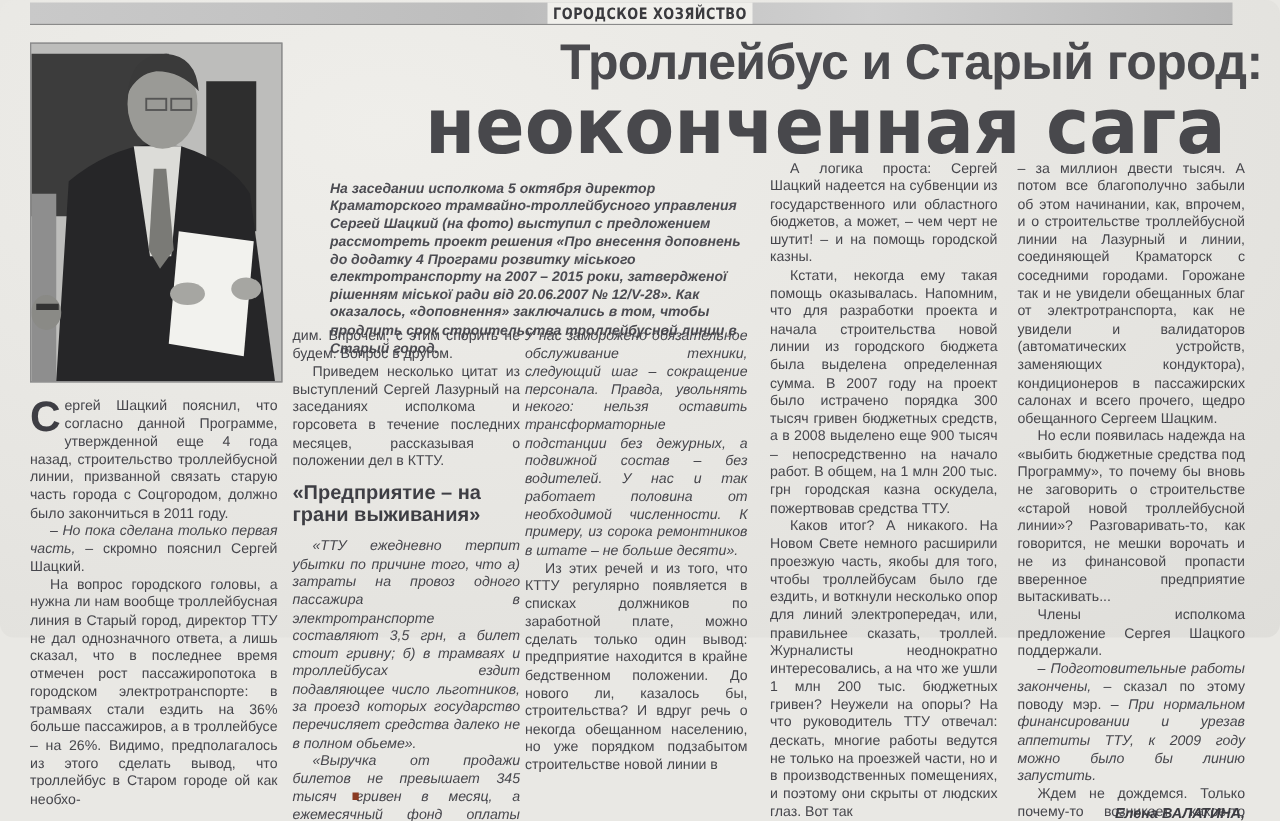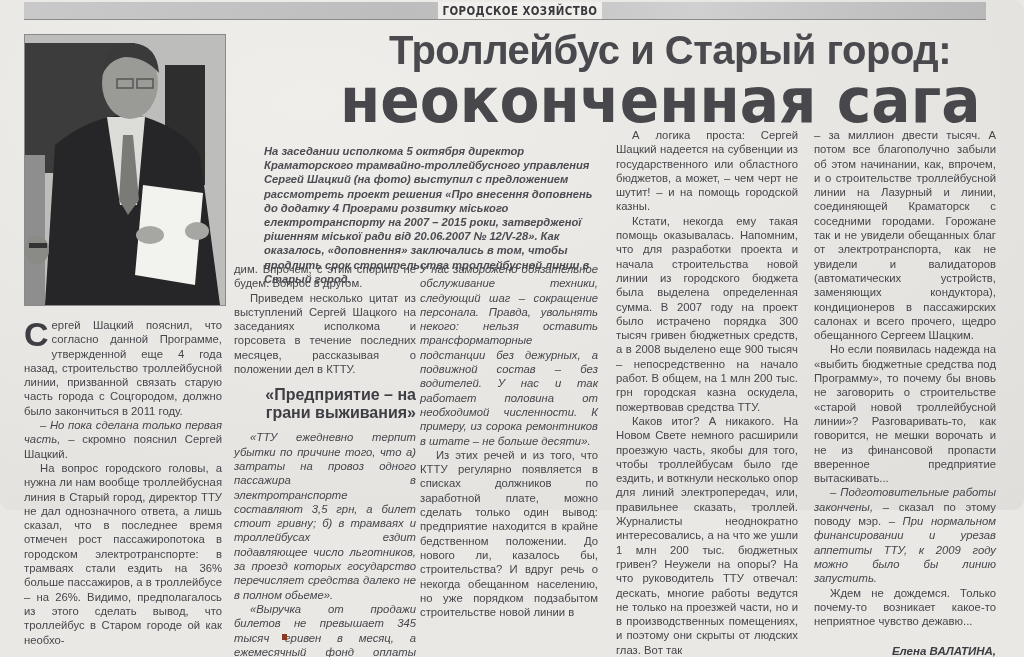--- a/index.html
+++ b/index.html
@@ -23,21 +23,21 @@
     letter-spacing:0.5px; line-height:17px; color:#3a3a3e; transform:scaleX(0.82); }
 
   
   .photo { position:absolute; left:24px; top:34px; width:200px; height:270px;
     border:1px solid #8a8a8a; overflow:hidden; background:#a9a9a9; }
   .photo svg { display:block; }
 
   
   .headline-1 { position:absolute; left:330px; top:28px; width:680px;
     font-family:"Liberation Sans", sans-serif; font-weight:bold; font-size:40px; line-height:44px;
-    color:#4a4a4e; letter-spacing:-0.5px; white-space:nowrap; text-align:center; }
+    color:#4a4a4e; letter-spacing:-0.5px; white-space:nowrap; text-align:right; }
   .headline-2 { position:absolute; left:340px; top:70px; width:680px;
     font-family:"DejaVu Sans", sans-serif; font-weight:bold; font-size:62px; line-height:62px;
     color:#48484c; letter-spacing:0px; white-space:nowrap; transform-origin:left top; transform:scaleX(0.94); }
 
   
   .lead { position:absolute; left:264px; top:128px; width:336px;
     font-style:italic; font-weight:bold; font-size:11.2px; line-height:14.2px; color:#4c4c52;margin-top:16px; }
 
   .col { position:absolute; font-size:11.3px; line-height:14.3px; text-align:justify;
     hyphens:manual; color:#46464c; }
@@ -46,21 +46,21 @@
   .col .it { font-style:italic; }
   .c1 { left:24px; top:318px; width:198px; }
   .c2 { left:234px; top:262px; width:182px; }
   .c3 { left:420px; top:262px; width:178px; }
   .c4 { left:616px; top:128px; width:182px; }
   .c5 { left:814px; top:128px; width:182px; }
 
   .dropcap { float:left; font-weight:bold; font-size:34px; line-height:28px; color:#3e3e44;
     margin:2px 3px 0 0; }
 
-  .subhead { font-weight:bold; font-size:16px; line-height:18px; text-align:right; margin:10px 0 8px 0; color:#3e3e44; }
+  .subhead { font-weight:bold; font-size:16px; line-height:18px; text-align:left; margin:10px 0 8px 0; color:#3e3e44; }
 
   .byline { position:absolute; left:840px; top:644px; width:156px; text-align:right;
     font-style:italic; font-weight:bold; font-size:11.5px; line-height:15px; color:#3c3c42; }
 
   .end-mark { position:absolute; left:282px; top:634px; width:5px; height:6px; background:#8a3a22; }
 </style>
 </head>
 <body>
 
 <div class="page">
@@ -106,21 +106,21 @@
   <div class="col c1">
     <p class="noind">
       <span class="dropcap">С</span><span>ергей Шацкий пояснил, что согласно данной Программе, утвержденной еще 4 года назад, строительство троллейбусной линии, призванной связать старую часть города с Соцгородом, должно было закончиться в 2011 году.</span>
     </p>
     <p><span class="it">– Но пока сделана только первая часть,</span><span> – скромно пояснил Сергей Шацкий.</span></p>
     <p>На вопрос городского головы, а нужна ли нам вообще троллейбусная линия в Старый город, директор ТТУ не дал однозначного ответа, а лишь сказал, что в последнее время отмечен рост пассажиропотока в городском электротранспорте: в трамваях стали ездить на 36% больше пассажиров, а в троллейбусе – на 26%. Видимо, предполагалось из этого сделать вывод, что троллейбус в Старом городе ой как необхо-</p>
   </div>
 
   <div class="col c2">
     <p class="noind">дим. Впрочем, с этим спорить не будем. Вопрос в другом.</p>
-    <p>Приведем несколько цитат из выступлений Сергей Шацкого на заседаниях исполкома и горсовета в течение последних месяцев, рассказывая о положении дел в КТТУ.</p>
+    <p>Приведем несколько цитат из выступлений Сергей Лазурный на заседаниях исполкома и горсовета в течение последних месяцев, рассказывая о положении дел в КТТУ.</p>
     <div class="subhead">«Предприятие – на грани выживания»</div>
     <p class="it">«ТТУ ежедневно терпит убытки по причине того, что а) затраты на провоз одного пассажира в электротранспорте составляют 3,5 грн, а билет стоит гривну; б) в трамваях и троллейбусах ездит подавляющее число льготников, за проезд которых государство перечисляет средства далеко не в полном обьеме».</p>
     <p class="it">«Выручка от продажи билетов не превышает 345 тысяч гривен в месяц, а ежемесячный фонд оплаты труда – в три раза больше».</p>
 
   </div>
 
   <div class="end-mark"></div>
 
   <div class="col c3">
     <p class="noind it">У нас заморожено обязательное обслуживание техники, следующий шаг – сокращение персонала. Правда, увольнять некого: нельзя оставить трансформаторные подстанции без дежурных, а подвижной состав – без водителей. У нас и так работает половина от необходимой численности. К примеру, из сорока ремонтников в штате – не больше десяти».</p>
@@ -129,20 +129,21 @@
 
   <div class="col c4">
     <p>А логика проста: Сергей Шацкий надеется на субвенции из государственного или областного бюджетов, а может, – чем черт не шутит! – и на помощь городской казны.</p>
     <p>Кстати, некогда ему такая помощь оказывалась. Напомним, что для разработки проекта и начала строительства новой линии из городского бюджета была выделена определенная сумма. В 2007 году на проект было истрачено порядка 300 тысяч гривен бюджетных средств, а в 2008 выделено еще 900 тысяч – непосредственно на начало работ. В общем, на 1 млн 200 тыс. грн городская казна оскудела, пожертвовав средства ТТУ.</p>
     <p>Каков итог? А никакого. На Новом Свете немного расширили проезжую часть, якобы для того, чтобы троллейбусам было где ездить, и воткнули несколько опор для линий электропередач, или, правильнее сказать, троллей. Журналисты неоднократно интересовались, а на что же ушли 1 млн 200 тыс. бюджетных гривен? Неужели на опоры? На что руководитель ТТУ отвечал: дескать, многие работы ведутся не только на проезжей части, но и в производственных помещениях, и поэтому они скрыты от людских глаз. Вот так</p>
   </div>
 
   <div class="col c5">
     <p class="noind">– за миллион двести тысяч. А потом все благополучно забыли об этом начинании, как, впрочем, и о строительстве троллейбусной линии на Лазурный и линии, соединяющей Краматорск с соседними городами. Горожане так и не увидели обещанных благ от электротранспорта, как не увидели и валидаторов (автоматических устройств, заменяющих кондуктора), кондиционеров в пассажирских салонах и всего прочего, щедро обещанного Сергеем Шацким.</p>
     <p>Но если появилась надежда на «выбить бюджетные средства под Программу», то почему бы вновь не заговорить о строительстве «старой новой троллейбусной линии»? Разговаривать-то, как говорится, не мешки ворочать и не из финансовой пропасти вверенное предприятие вытаскивать...</p>
+    <p>Члены исполкома предложение Сергея Шацкого поддержали.</p>
     <p><span class="it">– Подготовительные работы закончены,</span> <span>– сказал по этому поводу мэр.</span><span class="it"> – При нормальном финансировании и урезав аппетиты ТТУ, к 2009 году можно было бы линию запустить.</span></p>
     <p>Ждем не дождемся. Только почему-то возникает какое-то неприятное чувство дежавю...</p>
   </div>
 
   <div class="byline">
     <div>Елена ВАЛАТИНА,</div>
     <div>фото автора</div>
   </div>
 
 </div>

